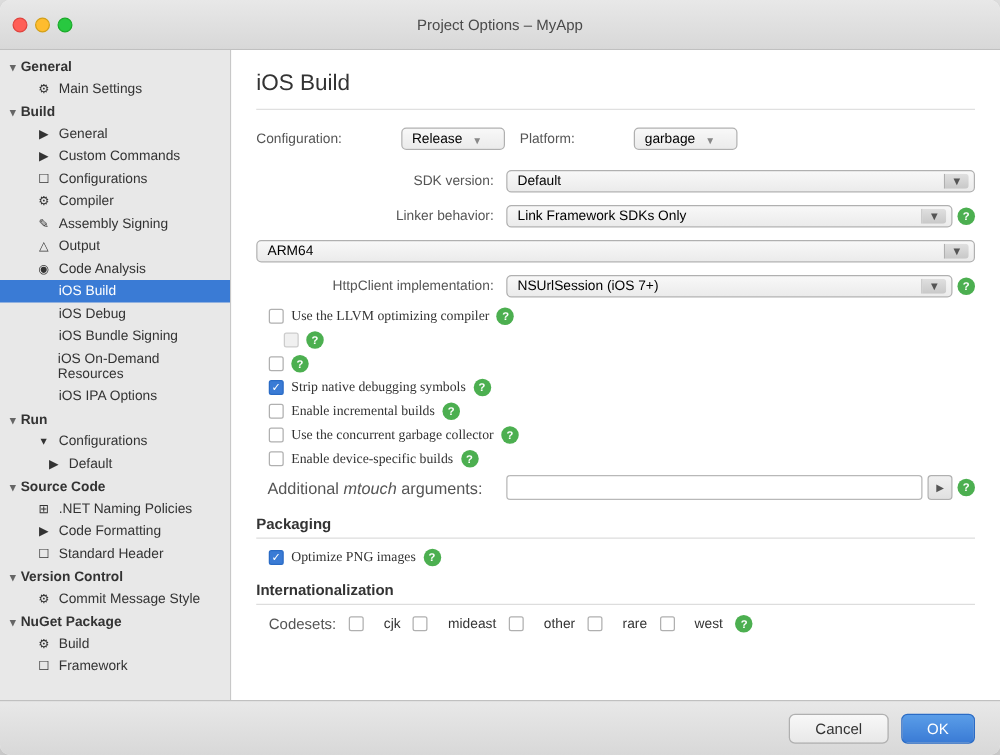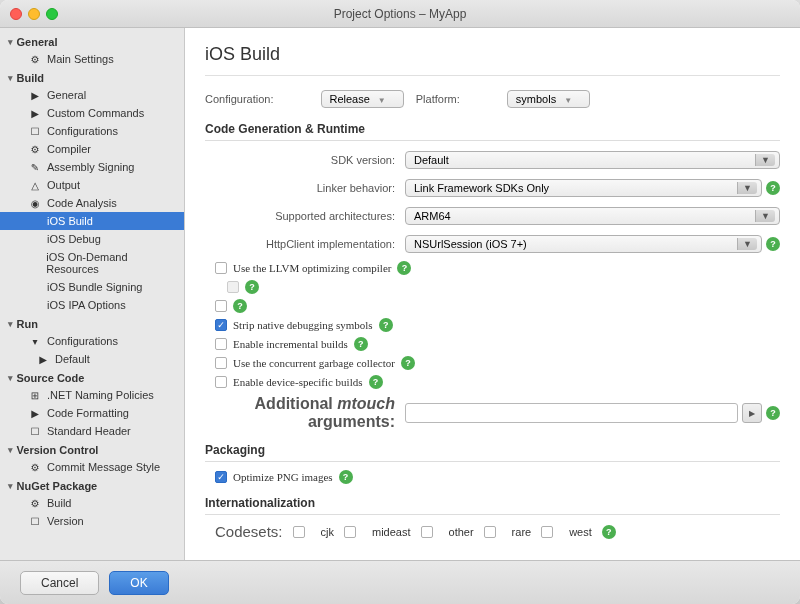--- a/index.html
+++ b/index.html
@@ -16,21 +16,21 @@
       width: 800px;
       height: 604px;
       background: #f5f5f5;
       border-radius: 8px;
       box-shadow: 0 10px 40px rgba(0,0,0,0.4);
       overflow: hidden;
       display: flex;
       flex-direction: column;
     }
     .titlebar {
-      height: 28px;
+      height: 40px;
       background: linear-gradient(to bottom, #e8e8e8, #d8d8d8);
       display: flex;
       align-items: center;
       padding: 0 10px;
       border-bottom: 1px solid #c0c0c0;
       position: relative;
     }
     .traffic-lights {
       display: flex;
       gap: 6px;
@@ -238,26 +238,25 @@
       background: #f0f0f0;
       border-color: #ccc;
     }
     .mtouch-row {
       display: flex;
       align-items: center;
       margin-bottom: 6px;
     }
     .mtouch-label {
       width: 200px;
-      font-size: 16px;
+      font-size: 13px;
       color: #555;
-      text-align: right;
+      text-align: center;
       padding-right: 10px;
       flex-shrink: 0;
-      font-weight: bold;
     }
     .mtouch-label em {
       font-style: italic;
     }
     .mtouch-input {
       flex: 1;
       display: flex;
       align-items: center;
       gap: 4px;
     }
@@ -282,21 +281,21 @@
       font-size: 8px;
       color: #555;
       cursor: pointer;
     }
     .footer {
       height: 44px;
       background: linear-gradient(to bottom, #e8e8e8, #d8d8d8);
       border-top: 1px solid #c0c0c0;
       display: flex;
       align-items: center;
-      justify-content: flex-start;
+      justify-content: flex-end;
       padding: 0 20px;
       gap: 10px;
     }
     .btn {
       padding: 4px 20px;
       border-radius: 5px;
       font-size: 12px;
       cursor: pointer;
       border: 1px solid;
     }
@@ -311,21 +310,21 @@
       color: white;
     }
     .codesets-row {
       display: flex;
       align-items: center;
       gap: 10px;
       padding-left: 10px;
       margin-bottom: 6px;
     }
     .codesets-label {
-      font-size: 15px;
+      font-size: 12px;
       color: #555;
     }
     .codeset-item {
       display: flex;
       align-items: center;
       gap: 16px;
     }
     .codeset-item label {
       font-size: 11px;
       color: #333;
@@ -393,25 +392,25 @@
       <div class="sidebar-item sub active">
         <span class="icon"></span>
         <span>iOS Build</span>
       </div>
       <div class="sidebar-item sub">
         <span class="icon"></span>
         <span>iOS Debug</span>
       </div>
       <div class="sidebar-item sub">
         <span class="icon"></span>
+        <span>iOS Bundle Signing</span>
+      </div>
+      <div class="sidebar-item sub">
+        <span class="icon"></span>
         <span>iOS On-Demand Resources</span>
-      </div>
-      <div class="sidebar-item sub">
-        <span class="icon"></span>
-        <span>iOS Bundle Signing</span>
       </div>
       <div class="sidebar-item sub">
         <span class="icon"></span>
         <span>iOS IPA Options</span>
       </div>
 
       <div class="sidebar-section-header">
         <span class="arrow">▾</span>
         <span>Run</span>
       </div>
@@ -453,41 +452,40 @@
       <div class="sidebar-section-header">
         <span class="arrow">▾</span>
         <span>NuGet Package</span>
       </div>
       <div class="sidebar-item sub">
         <span class="icon">⚙</span>
         <span>Build</span>
       </div>
       <div class="sidebar-item sub">
         <span class="icon">☐</span>
-        <span>Version</span>
+        <span>Framework</span>
       </div>
     </div>
 
     <div class="main-content">
       <div class="main-title">iOS Build</div>
 
       <div class="config-row">
         <span class="config-label">Configuration:</span>
         <div class="dropdown">
           <span>Release</span>
           <span class="dd-arrow">▼</span>
         </div>
         <span class="config-label">Platform:</span>
         <div class="dropdown">
-          <span>symbols</span>
+          <span>garbage</span>
           <span class="dd-arrow">▼</span>
         </div>
       </div>
 
-      <div class="section-header">Code Generation &amp; Runtime</div>
 
       <div class="form-row">
         <div class="form-label">SDK version:</div>
         <div class="form-control">
           <div class="full-dropdown">
             <span>Default</span>
             <div class="dd-btn">▼</div>
           </div>
         </div>
       </div>
@@ -497,21 +495,20 @@
         <div class="form-control">
           <div class="full-dropdown">
             <span>Link Framework SDKs Only</span>
             <div class="dd-btn">▼</div>
           </div>
           <div class="help-icon">?</div>
         </div>
       </div>
 
       <div class="form-row">
-        <div class="form-label">Supported architectures:</div>
         <div class="form-control">
           <div class="full-dropdown">
             <span>ARM64</span>
             <div class="dd-btn">▼</div>
           </div>
         </div>
       </div>
 
       <div class="form-row">
         <div class="form-label">HttpClient implementation:</div>

